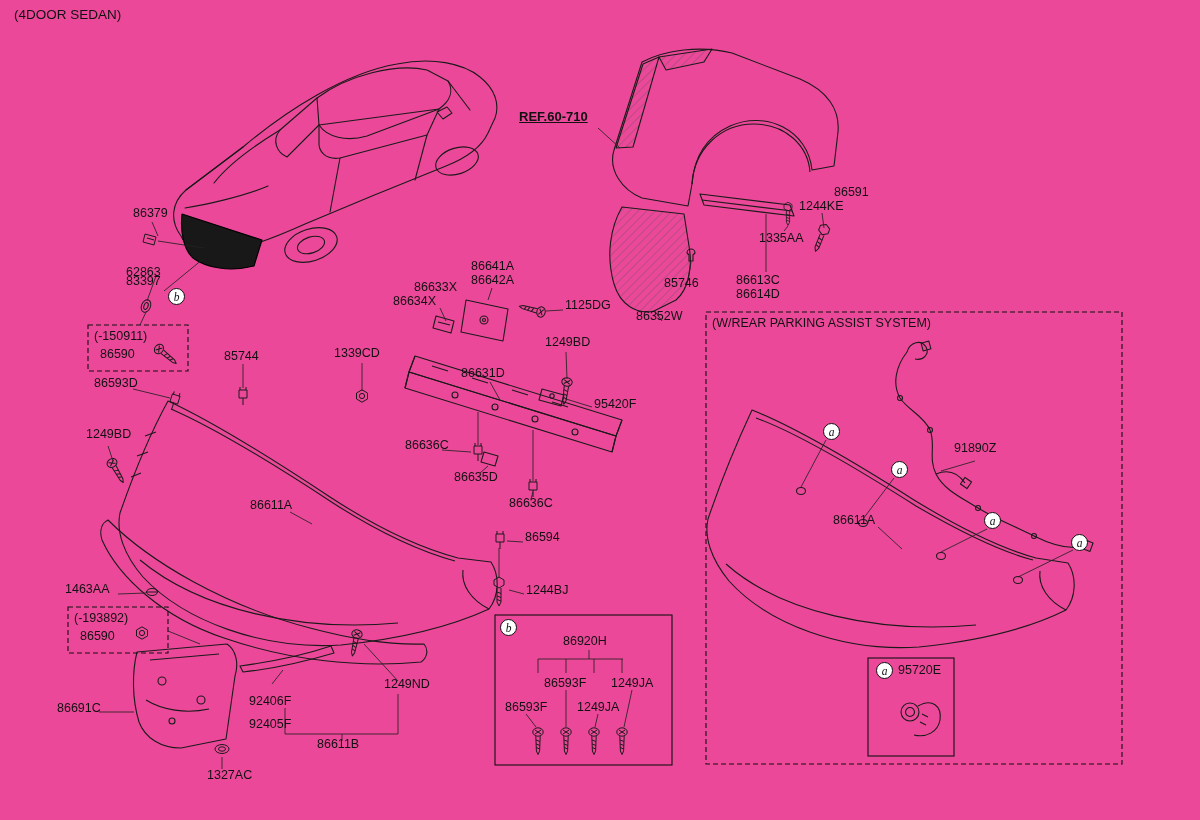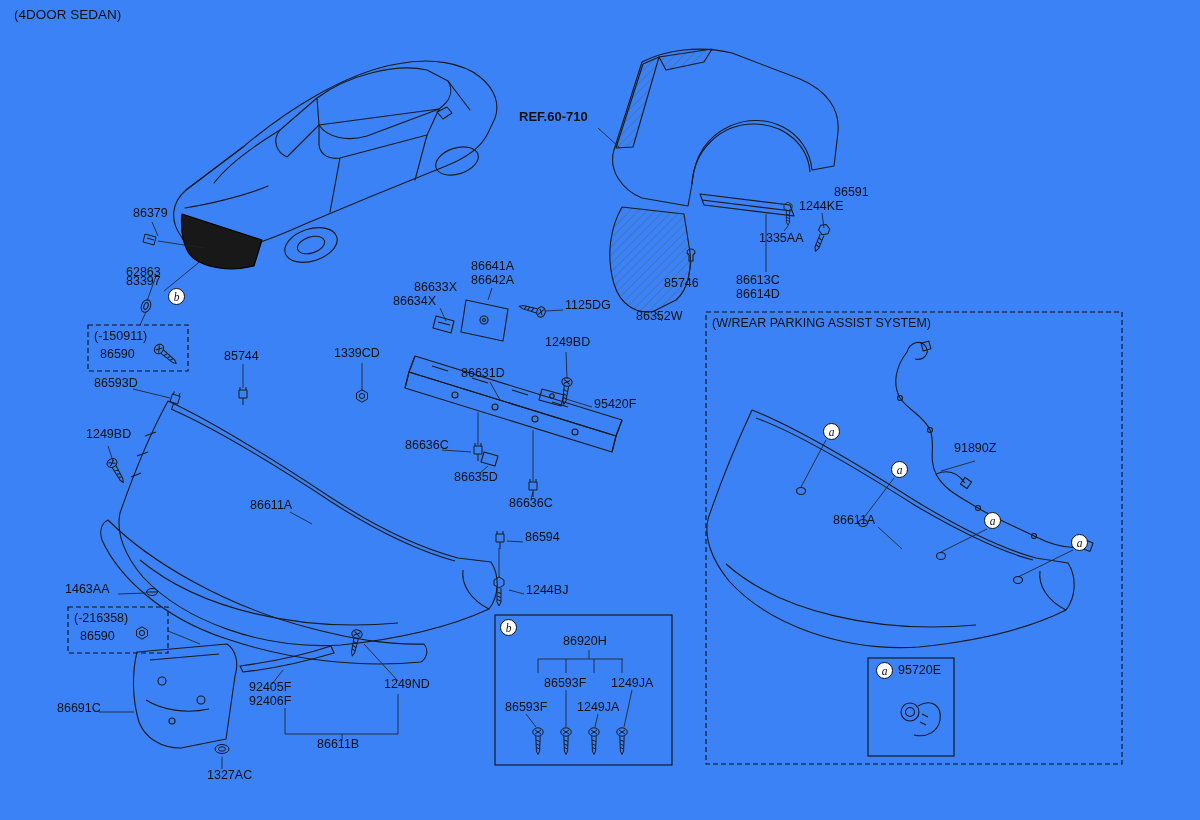--- a/index.html
+++ b/index.html
@@ -1,21 +1,21 @@
 <!DOCTYPE html>
 <html><head>
 <meta charset="utf-8">
 <style>
   html,body{margin:0;padding:0;background:#fff;}
-  .canvas{position:relative;width:1200px;height:820px;background:#3b82f6;overflow:hidden;
+  .canvas{position:relative;width:1200px;height:820px;background:#ec4899;overflow:hidden;
           font-family:"Liberation Sans", sans-serif;}
   .svg-art{position:absolute;left:0;top:0;}
   .lbl{position:absolute;font-size:12.5px;line-height:13px;color:#111;white-space:nowrap;}
   .lbl--title{font-size:13.5px;}
-  .lbl--ref{font-weight:bold;font-size:13px;}
+  .lbl--ref{font-weight:bold;text-decoration:underline;font-size:13px;}
   .marker{position:absolute;width:17px;height:17px;border:1.3px solid #111;border-radius:50%;
           display:flex;align-items:center;justify-content:center;
           font:italic 11.5px "Liberation Serif", serif;color:#111;background:#fff;box-sizing:border-box;}
 </style>
 </head>
 <body>
 
 <div class="canvas">
 
 <svg class="svg-art" width="1200" height="820" viewBox="0 0 1200 820">
@@ -250,24 +250,24 @@
 <div class="lbl" style="left:545px;top:336px">1249BD</div>
 <div class="lbl" style="left:461px;top:367px">86631D</div>
 <div class="lbl" style="left:594px;top:398px">95420F</div>
 <div class="lbl" style="left:405px;top:439px">86636C</div>
 <div class="lbl" style="left:454px;top:471px">86635D</div>
 <div class="lbl" style="left:509px;top:497px">86636C</div>
 <div class="lbl" style="left:250px;top:499px">86611A</div>
 <div class="lbl" style="left:525px;top:531px">86594</div>
 <div class="lbl" style="left:526px;top:584px">1244BJ</div>
 <div class="lbl" style="left:65px;top:583px">1463AA</div>
-<div class="lbl" style="left:74px;top:612px">(-216358)</div>
+<div class="lbl" style="left:74px;top:612px">(-193892)</div>
 <div class="lbl" style="left:80px;top:630px">86590</div>
 <div class="lbl" style="left:57px;top:702px">86691C</div>
-<div class="lbl" style="left:249px;top:681px">92405F</div>
+<div class="lbl" style="left:249px;top:718px">92405F</div>
 <div class="lbl" style="left:249px;top:695px">92406F</div>
 <div class="lbl" style="left:384px;top:678px">1249ND</div>
 <div class="lbl" style="left:317px;top:738px">86611B</div>
 <div class="lbl" style="left:207px;top:769px">1327AC</div>
 <div class="lbl" style="left:664px;top:277px">85746</div>
 <div class="lbl" style="left:636px;top:310px">86352W</div>
 <div class="lbl" style="left:834px;top:186px">86591</div>
 <div class="lbl" style="left:799px;top:200px">1244KE</div>
 <div class="lbl" style="left:759px;top:232px">1335AA</div>
 <div class="lbl" style="left:736px;top:274px">86613C</div>

